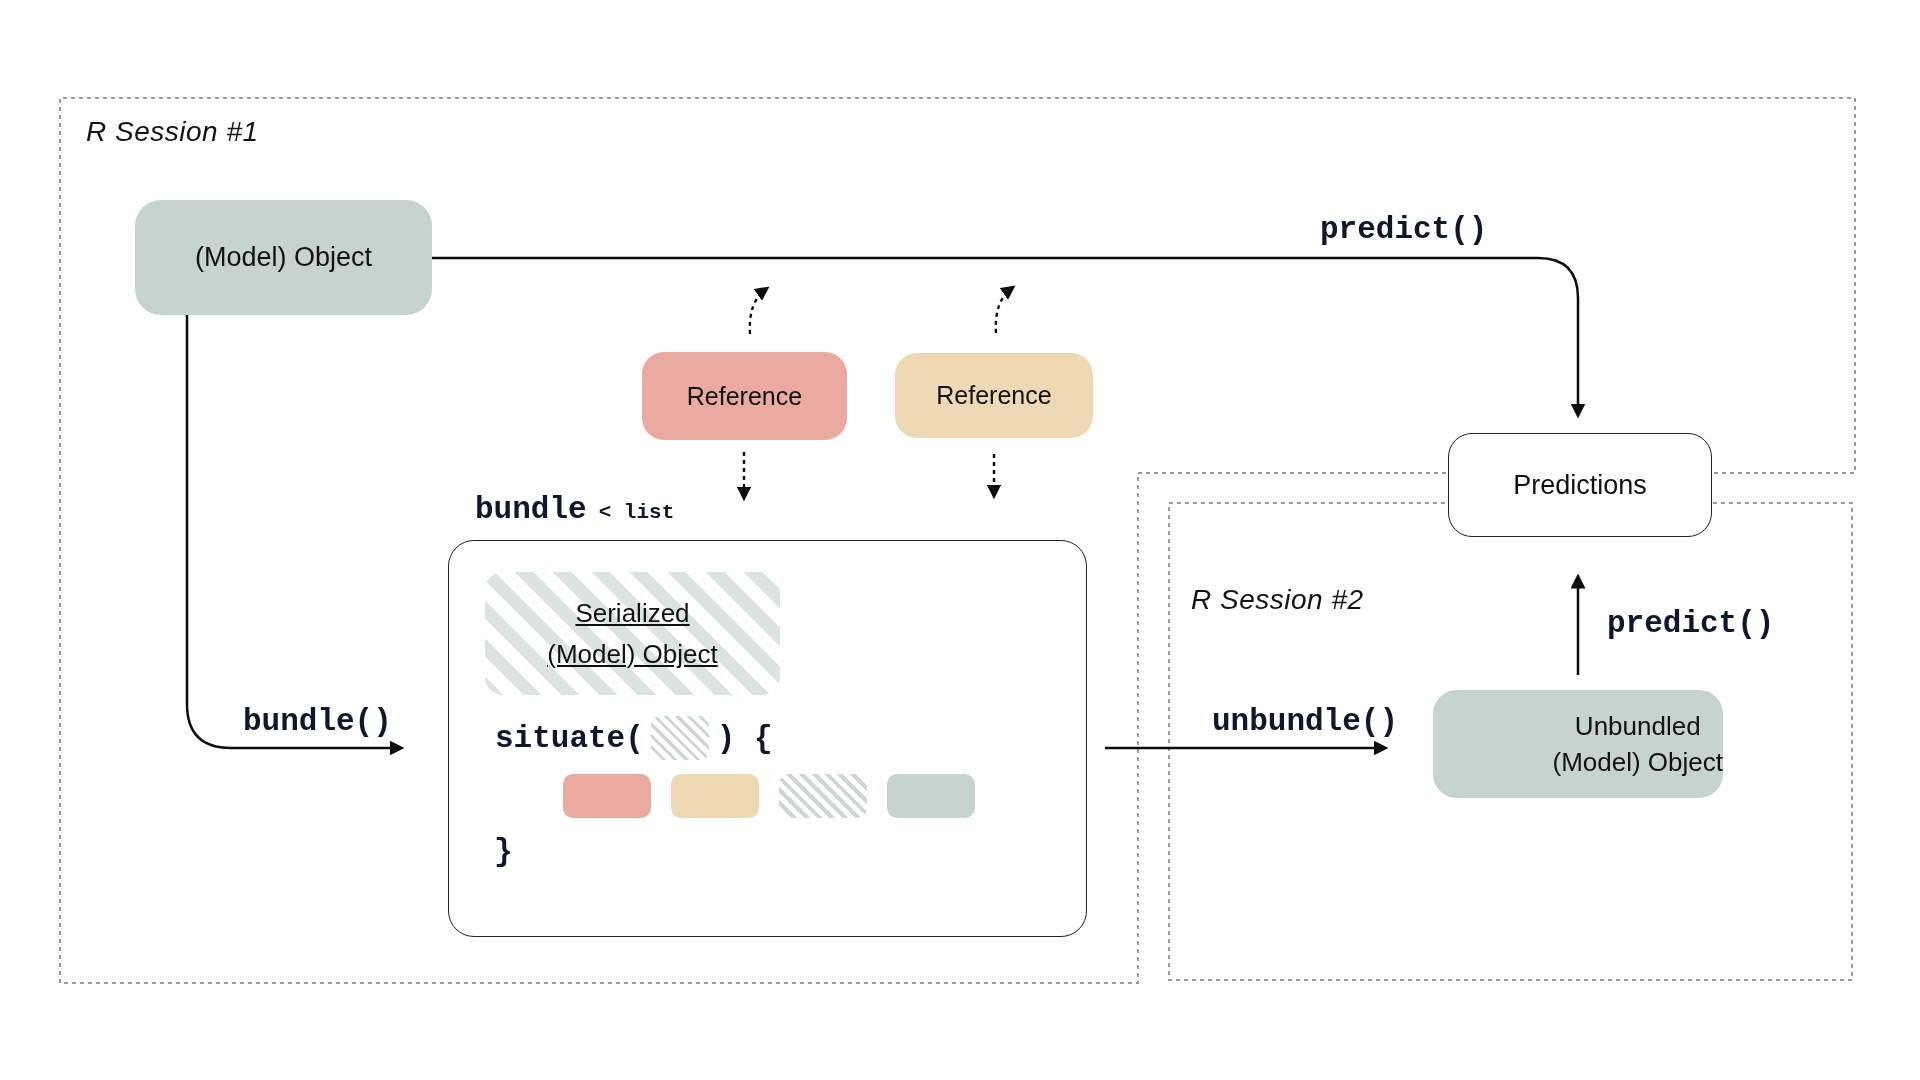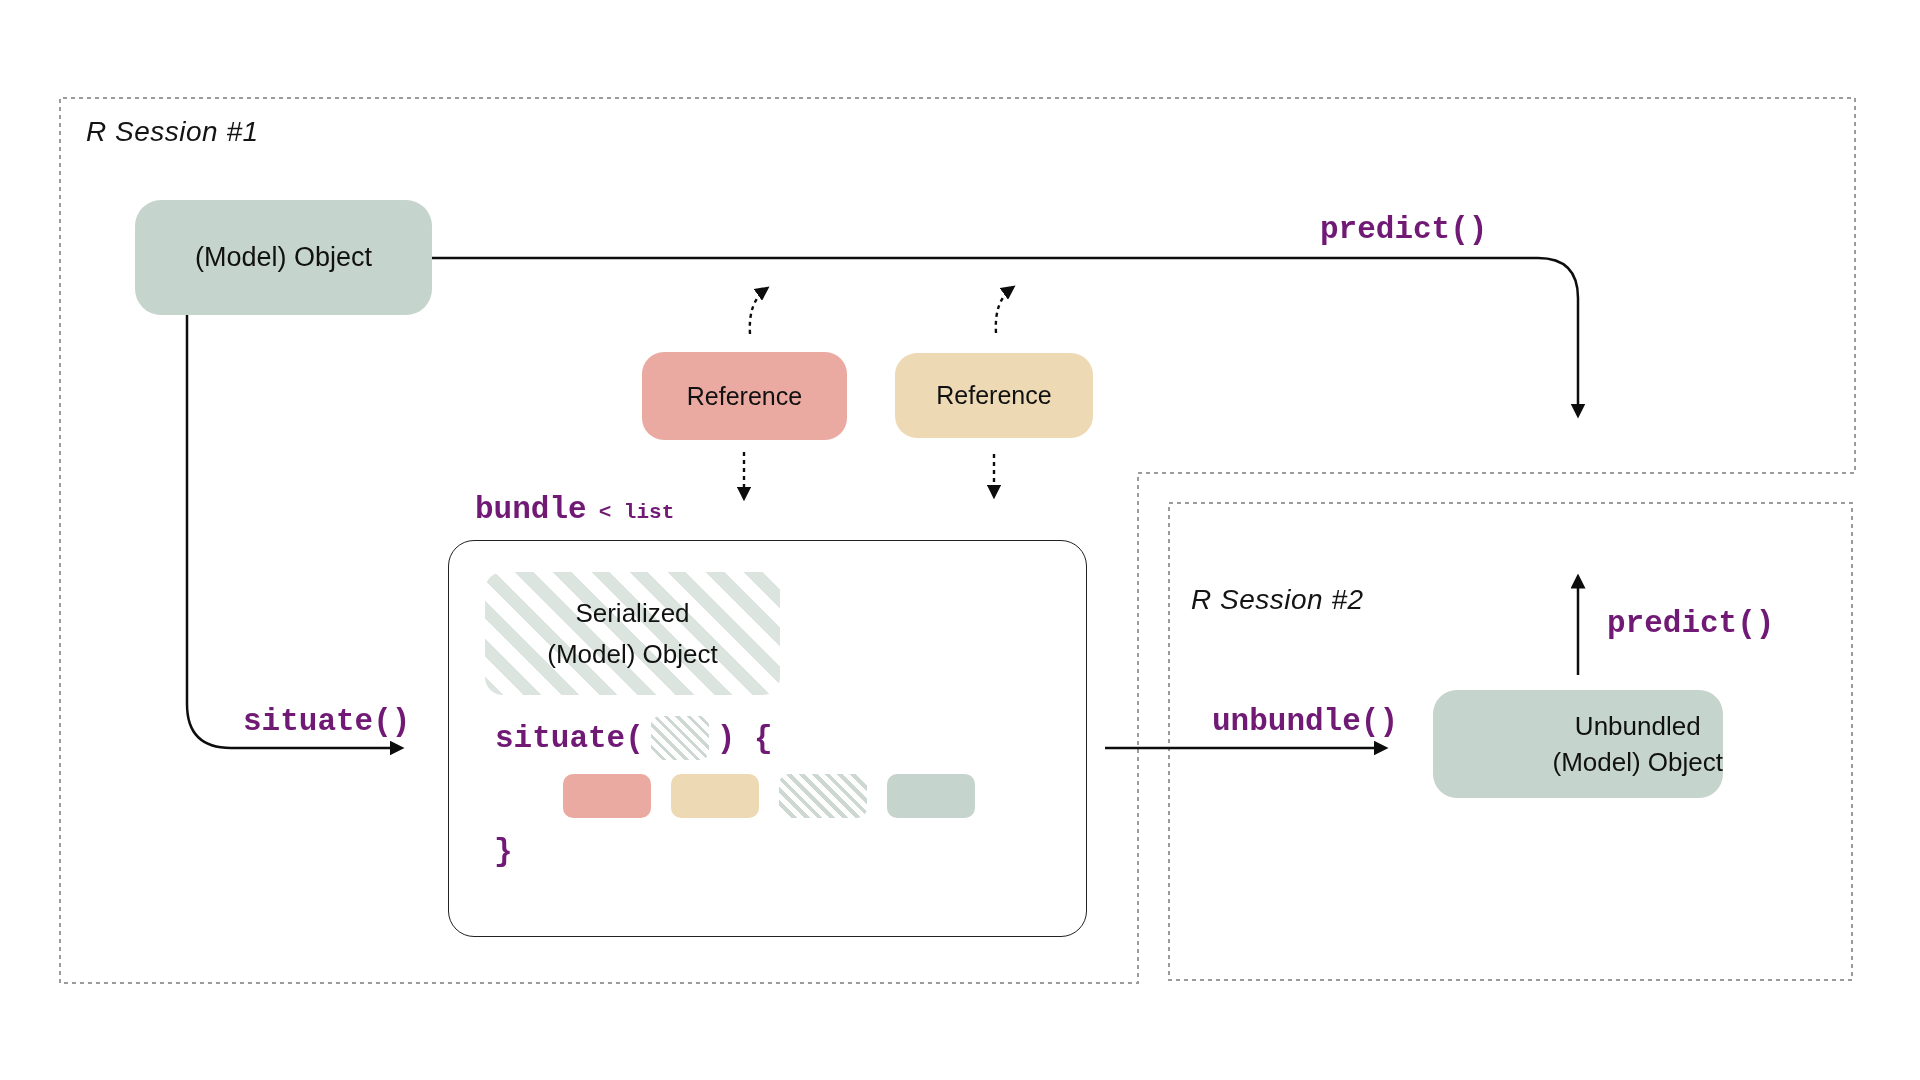--- a/index.html
+++ b/index.html
@@ -13,33 +13,33 @@
   .session-label{font-size:28px;font-style:italic;color:#141414;letter-spacing:.5px;}
 
   .sage{background:#c5d4cc;}
   .red{background:#eaa9a1;}
   .tan{background:#eed9b5;}
 
   .model-object{left:135px;top:200px;width:297px;height:115px;border-radius:26px;font-size:27px;}
   .ref-red{left:642px;top:352px;width:205px;height:88px;border-radius:22px;font-size:25px;}
   .ref-tan{left:895px;top:353px;width:198px;height:85px;border-radius:22px;font-size:25px;}
 
-  .code{font-family:"Liberation Mono", monospace;font-weight:bold;color:#701a75;}
+  .code{font-family:"Liberation Mono", monospace;font-weight:bold;color:#0f172a;}
   .fn-label{font-size:31px;white-space:pre;}
 
   .bundle-heading{left:475px;top:492px;display:flex;align-items:baseline;gap:12px;}
   .bundle-heading .big{font-size:31px;}
   .bundle-heading .small{font-size:21px;text-align:center;}
 
   .bundle-box{left:448px;top:540px;width:637px;height:395px;background:#fff;
               border:1.5px solid #222;border-radius:26px;}
 
   .serialized{left:485px;top:572px;width:295px;height:123px;border-radius:18px;
               font-size:26px;line-height:1.55;
-              background:repeating-linear-gradient(45deg,#dbe4de 0 13px,#ffffff 13px 27px);}
+              background:repeating-linear-gradient(45deg,#dbe4de 0 13px,#ffffff 13px 27px);text-decoration:underline;}
 
   .situate-row{left:495px;top:716px;display:flex;align-items:center;}
   .situate-row .txt{font-size:31px;white-space:pre;}
   .chip{border-radius:10px;width:88px;height:44px;}
   .chip-inline{width:58px;height:44px;border-radius:9px;margin:0 8px 0 7px;
                background:repeating-linear-gradient(45deg,#ccd8d1 0 3px,#ffffff 3px 8px);}
   .hatch{background:repeating-linear-gradient(45deg,#ccd8d1 0 4px,#ffffff 4px 9px);}
   .chips-row{left:563px;top:774px;display:flex;gap:20px;}
   .closing-brace{left:494px;top:834px;font-size:31px;}
 
@@ -89,21 +89,21 @@
   </div>
 
   <div class="abs node red ref-red">
     <span>Reference</span>
   </div>
   <div class="abs node tan ref-tan">
     <span>Reference</span>
   </div>
 
   <div class="abs code fn-label lbl-predict-top">predict()</div>
-  <div class="abs code fn-label lbl-bundle-fn">situate()</div>
+  <div class="abs code fn-label lbl-bundle-fn">bundle()</div>
   <div class="abs code fn-label lbl-unbundle-fn">unbundle()</div>
   <div class="abs code fn-label lbl-predict-right">predict()</div>
 
   <div class="abs bundle-heading">
     <span class="code big">bundle</span>
     <span class="code small">&lt; list</span>
   </div>
 
   <div class="abs bundle-box"></div>
 
@@ -122,20 +122,23 @@
 
   <div class="abs chips-row">
     <span class="chip red"></span>
     <span class="chip tan"></span>
     <span class="chip hatch"></span>
     <span class="chip sage"></span>
   </div>
 
   <div class="abs code closing-brace">}</div>
 
+  <div class="abs node predictions">
+    <span>Predictions</span>
+  </div>
 
   <div class="abs node sage unbundled">
     <span>
       <span>Unbundled</span><br>
       <span>(Model) Object</span>
     </span>
   </div>
 
 </div>
 

